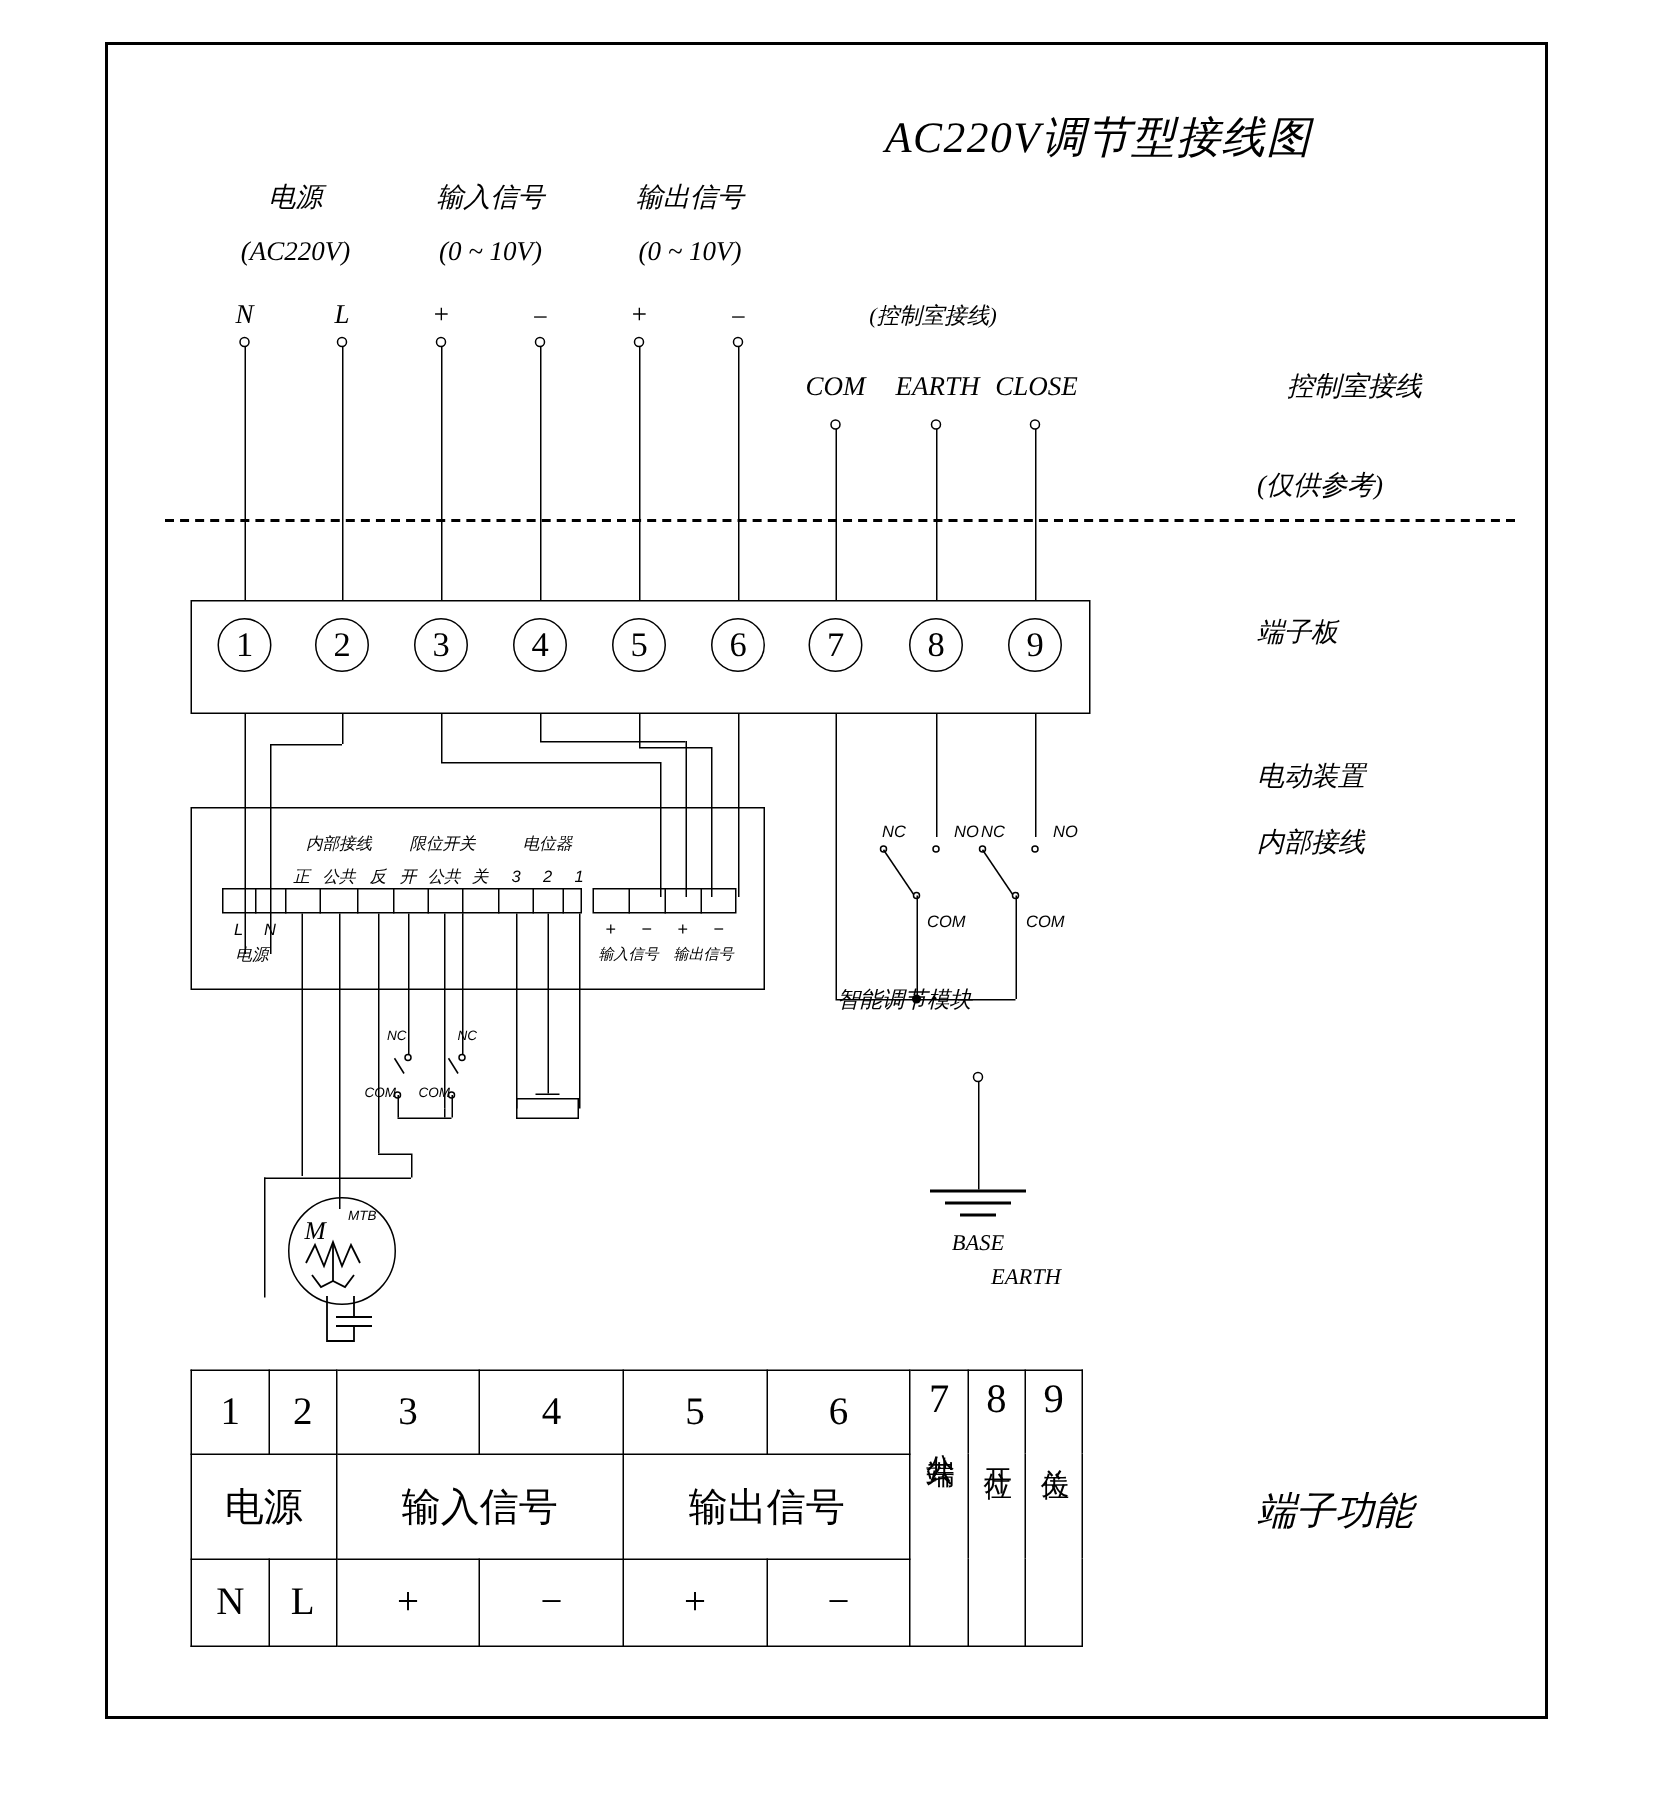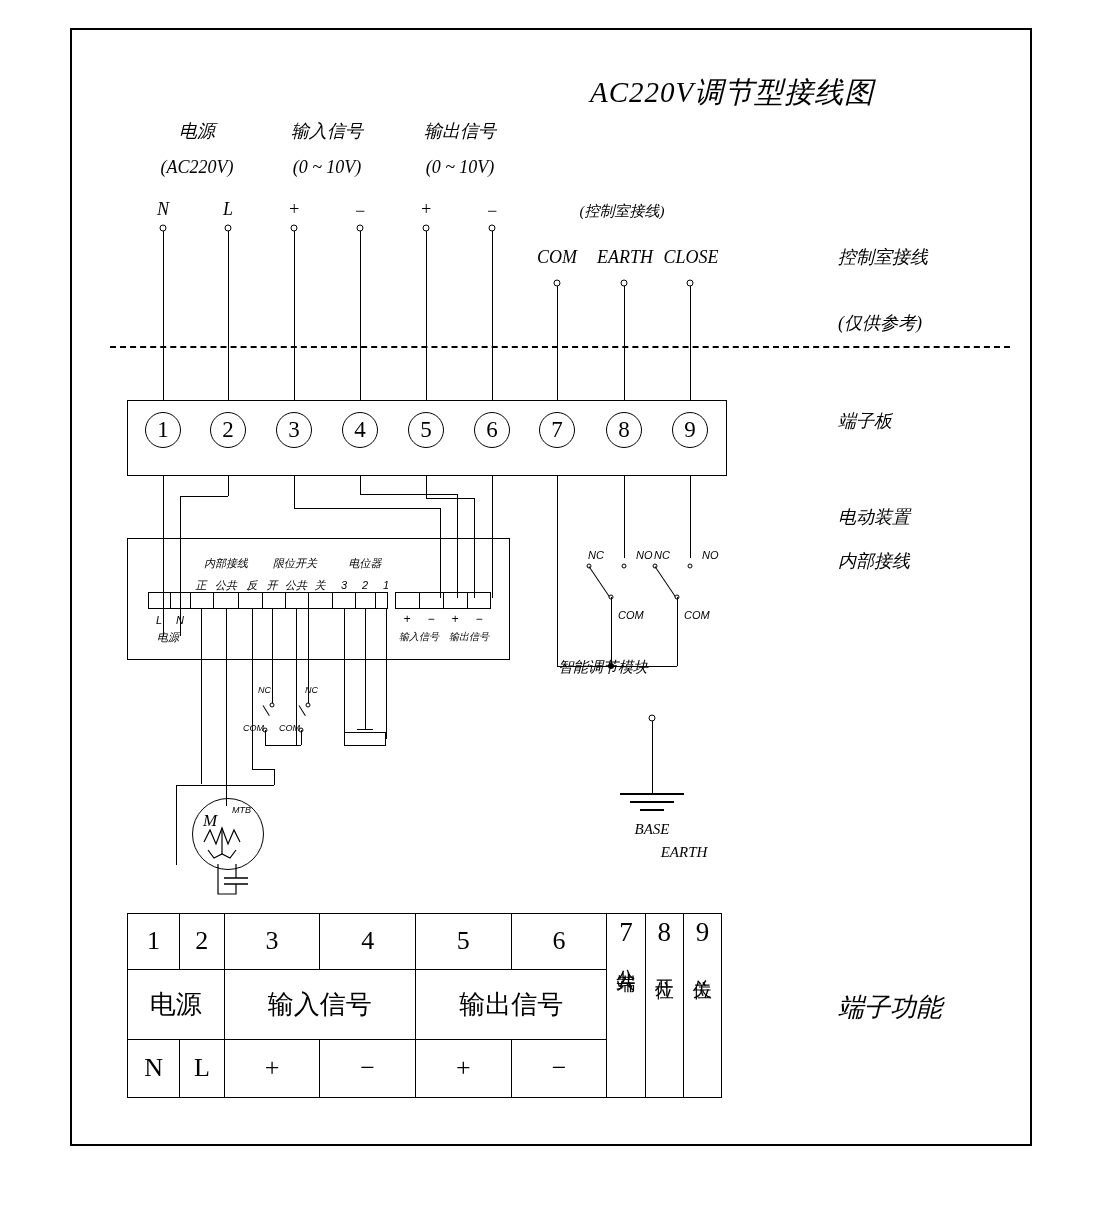--- a/index.html
+++ b/index.html
@@ -75,21 +75,21 @@
   <div class="vline" style="left:294px;top:231px;height:169px;"></div>
   <div class="vline" style="left:360px;top:231px;height:169px;"></div>
   <div class="vline" style="left:426px;top:231px;height:169px;"></div>
   <div class="vline" style="left:492px;top:231px;height:169px;"></div>
   <div class="vline" style="left:557px;top:286px;height:114px;"></div>
   <div class="vline" style="left:624px;top:286px;height:114px;"></div>
   <div class="vline" style="left:690px;top:286px;height:114px;"></div>
 
   <div class="dash" style="left:110px;top:346px;width:900px;"></div>
 
-  <div class="t lbl serif" style="left:838px;top:248px;text-align:center;">控制室接线</div>
+  <div class="t lbl serif" style="left:858px;top:248px;text-align:center;">控制室接线</div>
   <div class="t lbl serif" style="left:838px;top:314px;">(仅供参考)</div>
   <div class="t lbl serif" style="left:838px;top:412px;">端子板</div>
   <div class="t lbl serif" style="left:838px;top:508px;">电动装置</div>
   <div class="t lbl serif" style="left:838px;top:552px;">内部接线</div>
   <div class="t serif" style="left:838px;top:995px;font-size:26px;">端子功能</div>
 
   <div class="box" style="left:127px;top:400px;width:600px;height:76px;"></div>
   <div class="circ" style="left:145px;top:412px;width:36px;height:36px;">1</div>
   <div class="circ" style="left:210px;top:412px;width:36px;height:36px;">2</div>
   <div class="circ" style="left:276px;top:412px;width:36px;height:36px;">3</div>

